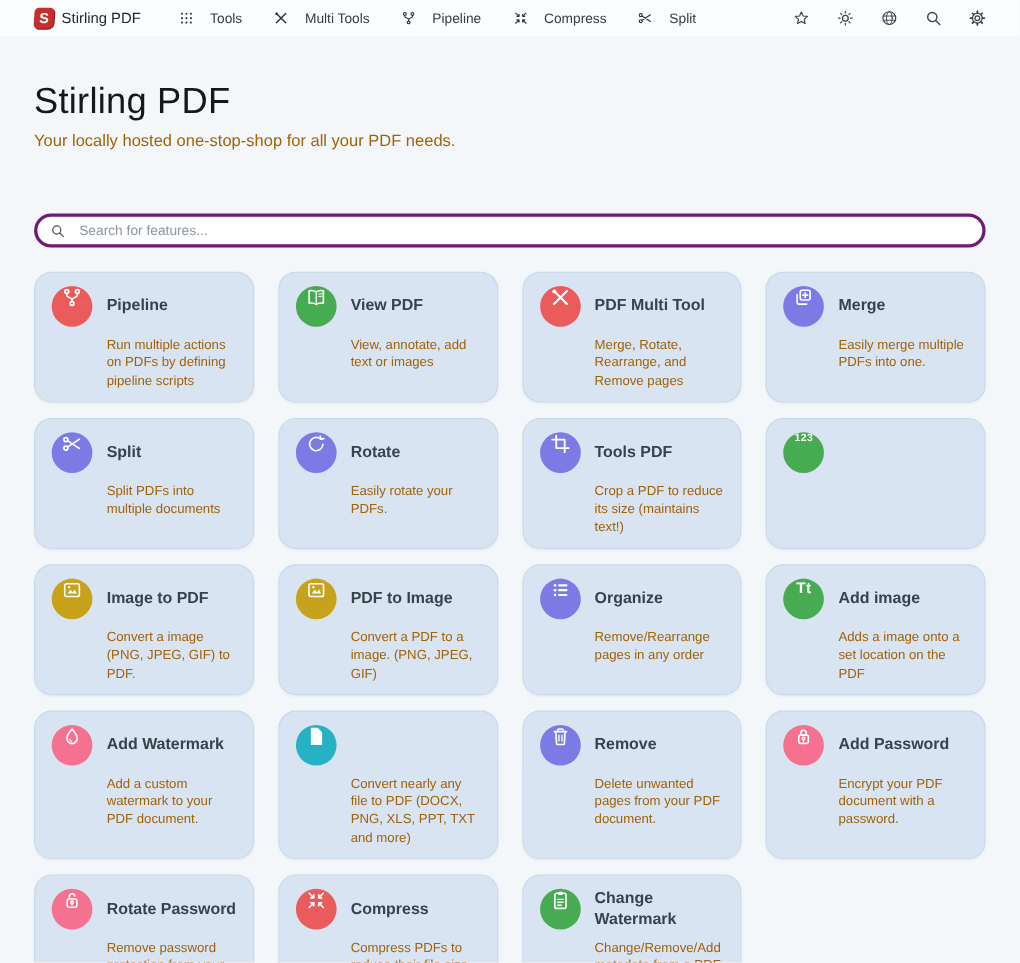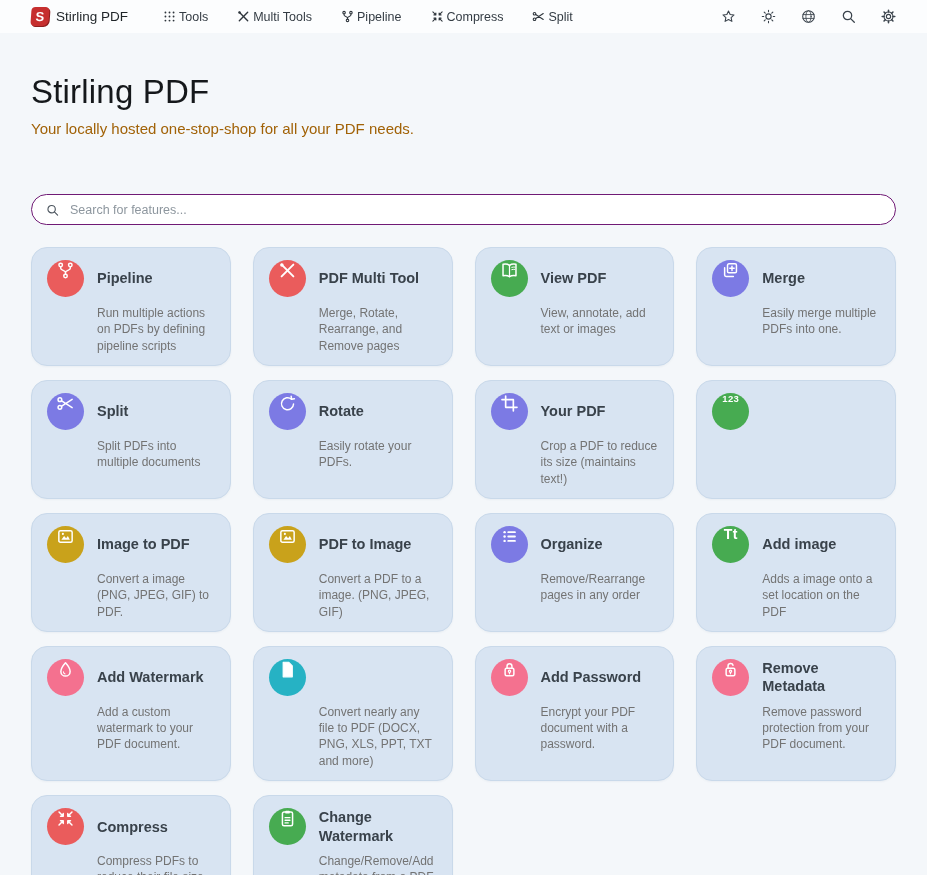--- a/index.html
+++ b/index.html
@@ -25,21 +25,21 @@
     transform: skewX(-4deg);
     color: #fff;
     font-weight: bold;
     font-size: 13px;
     display: flex; align-items: center; justify-content: center;
     box-shadow: 1px 1px 0 #8e1f1f;
   }
   .brand-name { font-size: 13.5px; color: #1f2428; }
   .nav-items { display: flex; align-items: center; gap: 28px; margin-left: 34px; }
   .nav-item {
-    display: flex; align-items: center; gap: 2px;
+    display: flex; align-items: center; gap: 14px;
     font-size: 12.5px; color: #343c44; cursor: pointer;
   }
   .nav-item .ic { width: 15px; height: 15px; color: #2e353c; }
   .nav-actions { margin-left: auto; display: flex; align-items: center; gap: 23px; }
   .nav-action { width: 17px; height: 17px; color: #3a434c; cursor: pointer; background: none; border: none; padding: 0; }
   .ic svg, .nav-action svg { width: 100%; height: 100%; display: block; }
 
   
   .container { padding: 0 31px; }
   .hero { margin-top: 40px; }
@@ -47,21 +47,21 @@
   .hero p { margin-top: 9px; font-size: 15px; color: #a16207; }
 
   
   .search-wrap { position: relative; margin-top: 57px; }
   .search-wrap .sic {
     position: absolute; left: 14px; top: 50%; transform: translateY(-50%);
     width: 15px; height: 15px; color: #4c555e;
   }
   .search-wrap input {
     width: 100%; height: 31px;
-    border: 1px solid #701a75; border-radius: 17px;
+    border: 3px solid #701a75; border-radius: 17px;
     background: #fff; font-size: 12.5px; color: #333;
     padding: 0 14px 0 38px;
     font-family: inherit;
     outline: none;
   }
   .search-wrap input::placeholder { color: #8d969e; }
 
   
   .grid {
     margin-top: 22px;
@@ -96,21 +96,21 @@
   .circ .txtic.big { font-size: 14px; }
   .card h3 {
     grid-column: 2; grid-row: 1;
     align-self: center;
     font-size: 14.5px; font-weight: 700; color: #39424b;
     line-height: 1.25;
   }
   .card p {
     grid-column: 2; grid-row: 2;
     margin-top: 8px;
-    font-size: 12px; color: #737373; line-height: 1.36;
+    font-size: 12px; color: #a16207; line-height: 1.36;
   }
 </style>
 </head>
 <body>
 
 <header class="navbar">
   <div class="brand">
     <div class="logo">S</div>
     <span class="brand-name">Stirling PDF</span>
   </div>
@@ -220,42 +220,42 @@
             <circle cx="6.5" cy="5.8" r="2"></circle>
             <circle cx="17.5" cy="5.8" r="2"></circle>
             <circle cx="12" cy="18.2" r="2"></circle>
             <path d="M6.5 7.9v1.6c0 2.6 5.5 2.2 5.5 4.8v1.8M17.5 7.9v1.6c0 2.6-5.5 2.2-5.5 4.8"></path>
           </svg>
         </span>
         <h3>Pipeline</h3>
         <p>Run multiple actions on PDFs by defining pipeline scripts</p>
       </div>
       <div class="card">
+        <span class="circ" style="--c:#47ab51">
+          <svg viewBox="0 0 24 24" fill="none" stroke="currentColor" stroke-width="1.7" stroke-linecap="round" stroke-linejoin="round">
+            <path d="M12 6.1C10.2 4.8 7.4 4.4 4.6 4.9v13c2.8-.5 5.6-.1 7.4 1.2 1.8-1.3 4.6-1.7 7.4-1.2v-13C16.6 4.4 13.8 4.8 12 6.1Z"></path>
+            <path d="M12 6.1v13" stroke-width="1.4"></path>
+            <path d="M14.6 8.4c1.2-.3 2.4-.4 3.5-.3M14.6 11c1.2-.3 2.4-.4 3.5-.3" stroke-width="1.1"></path>
+          </svg>
+        </span>
+        <h3>View PDF</h3>
+        <p>View, annotate, add text or images</p>
+      </div>
+      <div class="card">
         <span class="circ" style="--c:#ea5c5c">
           <svg viewBox="0 0 24 24" fill="none" stroke="currentColor" stroke-width="1.7" stroke-linecap="round" stroke-linejoin="round">
             <path d="M5.3 18.7 18.7 5.3" stroke-width="2.2"></path>
             <path d="M5.3 5.3 18.7 18.7" stroke-width="2.2"></path>
             <circle cx="5.6" cy="5.6" r="2" fill="currentColor" stroke="none"></circle>
           </svg>
         </span>
         <h3>PDF Multi Tool</h3>
         <p>Merge, Rotate, Rearrange, and Remove pages</p>
       </div>
       <div class="card">
-        <span class="circ" style="--c:#47ab51">
-          <svg viewBox="0 0 24 24" fill="none" stroke="currentColor" stroke-width="1.7" stroke-linecap="round" stroke-linejoin="round">
-            <path d="M12 6.1C10.2 4.8 7.4 4.4 4.6 4.9v13c2.8-.5 5.6-.1 7.4 1.2 1.8-1.3 4.6-1.7 7.4-1.2v-13C16.6 4.4 13.8 4.8 12 6.1Z"></path>
-            <path d="M12 6.1v13" stroke-width="1.4"></path>
-            <path d="M14.6 8.4c1.2-.3 2.4-.4 3.5-.3M14.6 11c1.2-.3 2.4-.4 3.5-.3" stroke-width="1.1"></path>
-          </svg>
-        </span>
-        <h3>View PDF</h3>
-        <p>View, annotate, add text or images</p>
-      </div>
-      <div class="card">
         <span class="circ" style="--c:#7c7ae4">
           <svg viewBox="0 0 24 24" fill="none" stroke="currentColor" stroke-width="1.7" stroke-linecap="round" stroke-linejoin="round">
             <path d="M5.3 8.8v8.4a1.6 1.6 0 0 0 1.6 1.6h8.4"></path>
             <rect x="8.6" y="4.4" width="10.2" height="10.2" rx="1.6"></rect>
             <path d="M13.7 7v5M11.2 9.5h5"></path>
           </svg>
         </span>
         <h3>Merge</h3>
         <p>Easily merge multiple PDFs into one.</p>
       </div>
@@ -279,21 +279,21 @@
         </span>
         <h3>Rotate</h3>
         <p>Easily rotate your PDFs.</p>
       </div>
       <div class="card">
         <span class="circ" style="--c:#7c7ae4">
           <svg viewBox="0 0 24 24" fill="none" stroke="currentColor" stroke-width="1.7" stroke-linecap="round" stroke-linejoin="round">
             <path d="M7.6 3.4v13h13M3.4 7.6h13v13" stroke-width="1.9"></path>
           </svg>
         </span>
-        <h3>Your PDF</h3>
+        <h3>Tools PDF</h3>
         <p>Crop a PDF to reduce its size (maintains text!)</p>
       </div>
       <div class="card">
         <span class="circ" style="--c:#47ab51">
           <span class="txtic small">123</span>
         </span>
       </div>
       <div class="card">
         <span class="circ" style="--c:#c9a21b">
           <svg viewBox="0 0 24 24" fill="none" stroke="currentColor" stroke-width="1.7" stroke-linecap="round" stroke-linejoin="round">
@@ -347,41 +347,52 @@
       </div>
       <div class="card">
         <span class="circ" style="--c:#26b2c4">
           <svg viewBox="0 0 24 24" fill="none" stroke="currentColor" stroke-width="1.7" stroke-linecap="round" stroke-linejoin="round">
             <path d="M7 3.6h6.3l4.2 4.2v12.6H7Z" fill="currentColor" stroke="currentColor" stroke-width="1.2"></path>
           </svg>
         </span>
         <p>Convert nearly any file to PDF (DOCX, PNG, XLS, PPT, TXT and more)</p>
       </div>
       <div class="card">
+        <span class="circ" style="--c:#7c7ae4">
+          <svg viewBox="0 0 24 24" fill="none" stroke="currentColor" stroke-width="1.7" stroke-linecap="round" stroke-linejoin="round">
+            <path d="M5.6 7h12.8M9.2 7V5.4a1.1 1.1 0 0 1 1.1-1.1h3.4a1.1 1.1 0 0 1 1.1 1.1V7"></path>
+            <path d="M7.2 7l.7 12.2a1.3 1.3 0 0 0 1.3 1.2h5.6a1.3 1.3 0 0 0 1.3-1.2L16.8 7"></path>
+            <path d="M10.4 10.6v6M13.6 10.6v6" stroke-width="1.4"></path>
+          </svg>
+        </span>
+        <h3>Remove</h3>
+        <p>Delete unwanted pages from your PDF document.</p>
+      </div>
+      <div class="card">
         <span class="circ" style="--c:#f4718f">
           <svg viewBox="0 0 24 24" fill="none" stroke="currentColor" stroke-width="1.7" stroke-linecap="round" stroke-linejoin="round">
             <rect x="7" y="10.6" width="10" height="8.6" rx="1.7"></rect>
             <path d="M9.2 10.6V8.3a2.8 2.8 0 0 1 5.6 0v2.3"></path>
             <circle cx="12" cy="14" r="1.3" stroke-width="1.4"></circle>
             <path d="M12 15.4v1.5" stroke-width="1.4"></path>
           </svg>
         </span>
         <h3>Add Password</h3>
         <p>Encrypt your PDF document with a password.</p>
       </div>
       <div class="card">
         <span class="circ" style="--c:#f4718f">
           <svg viewBox="0 0 24 24" fill="none" stroke="currentColor" stroke-width="1.7" stroke-linecap="round" stroke-linejoin="round">
             <rect x="7" y="10.6" width="10" height="8.6" rx="1.7"></rect>
             <path d="M9.2 10.6V8.1a2.9 2.9 0 0 1 5.7-.9"></path>
             <circle cx="12" cy="14" r="1.3" stroke-width="1.4"></circle>
             <path d="M12 15.4v1.5" stroke-width="1.4"></path>
           </svg>
         </span>
-        <h3>Remove Metadata</h3>
+        <h3>Rotate Password</h3>
         <p>Remove password protection from your PDF document.</p>
       </div>
       <div class="card">
         <span class="circ" style="--c:#ea5c5c">
           <svg viewBox="0 0 24 24" fill="none" stroke="currentColor" stroke-width="1.7" stroke-linecap="round" stroke-linejoin="round">
             <path d="M4.6 4.6l4.8 4.8M9.4 9.4V6.3M9.4 9.4H6.3"></path>
             <path d="M19.4 4.6l-4.8 4.8M14.6 9.4V6.3M14.6 9.4h3.1"></path>
             <path d="M4.6 19.4l4.8-4.8M9.4 14.6v3.1M9.4 14.6H6.3"></path>
             <path d="M19.4 19.4l-4.8-4.8M14.6 14.6v3.1M14.6 14.6h3.1"></path>
           </svg>

